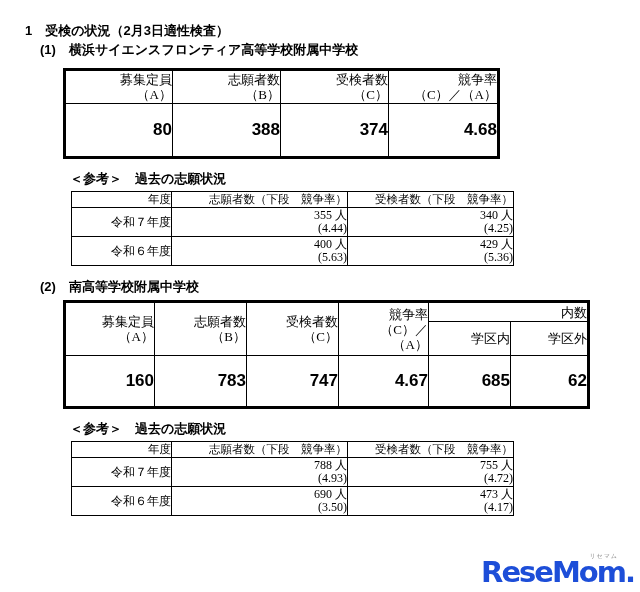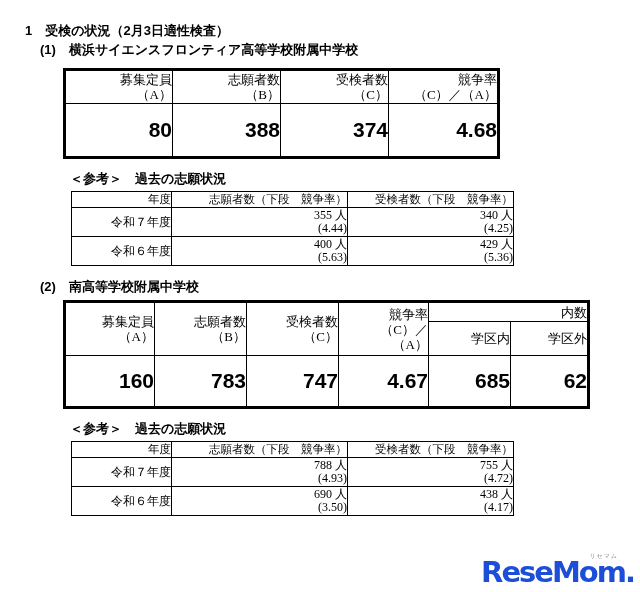--- a/index.html
+++ b/index.html
@@ -23,21 +23,21 @@
   table{border-collapse:collapse;table-layout:fixed;}
   th,td{padding:0;text-align:right;vertical-align:middle;}
 
   .main-table{border:3px solid #000;margin:10px 0 0 63px;}
   .main-table th,.main-table td{border:1px solid #000;}
   .main-table th{
     font-weight:normal;font-size:13px;line-height:15px;
     font-family:"Liberation Serif","DejaVu Serif",serif;
   }
   .main-table td{
-    font-weight:bold;font-size:21px;
+    font-weight:bold;font-size:17px;
     font-family:"Liberation Sans","DejaVu Sans",sans-serif;
     margin-top:27px;
   }
   .t1 th{height:32px;}
   .t1 td{height:52px;}
   .t2{margin:5px 0 0 63px;}
   .t2 .r1 th{height:18px;}
   .t2 .r2 th{height:33px;}
   .t2 td{height:50px;}
   .t2 .rs{height:51px;}
@@ -214,21 +214,21 @@
           <div>(4.72)</div>
     </td>
   </tr>
   <tr>
     <td>令和６年度</td>
     <td>
       <div>690 人</div>
           <div>(3.50)</div>
     </td>
     <td>
-      <div>438 人</div>
+      <div>473 人</div>
           <div>(4.17)</div>
     </td>
   </tr>
 </tbody>
   </table>
 
 <div class="logo">
   <span class="logo-text" style="color: #1d4ed8;">ReseMom.</span>
   <span class="logo-ruby" style="color: rgb(138, 138, 138);">リセマム</span>
 </div>

